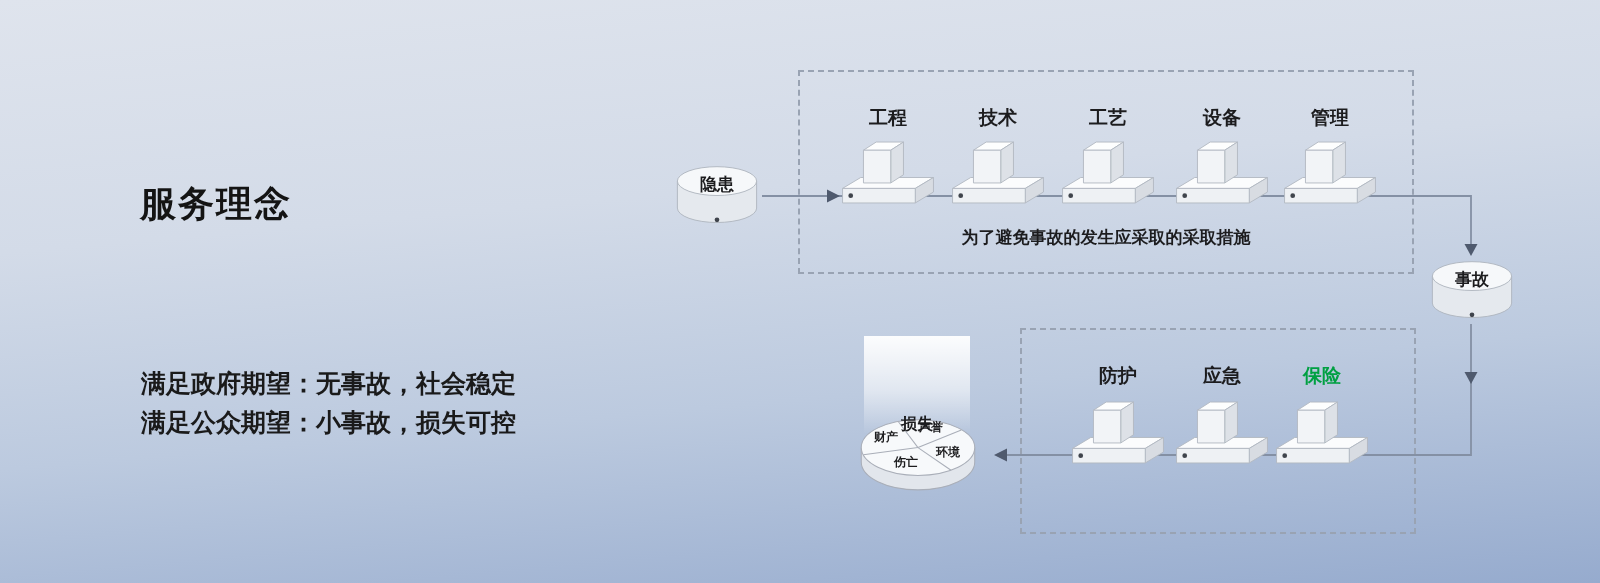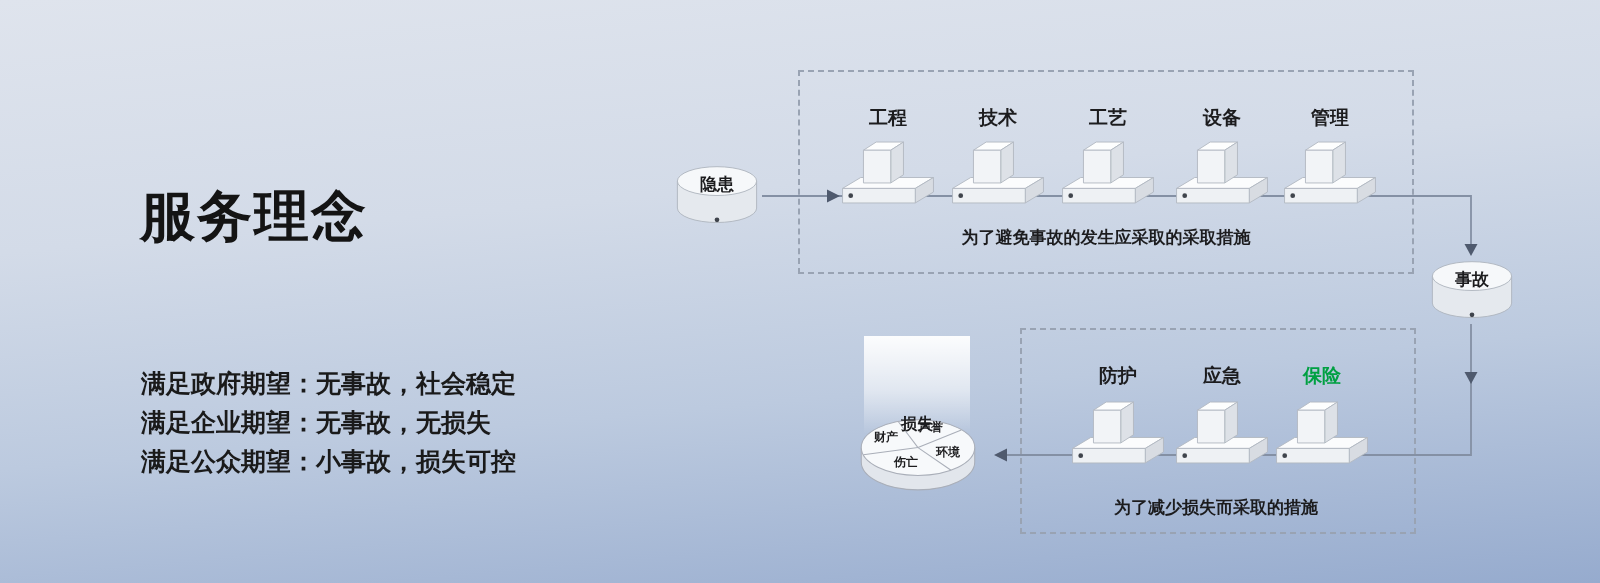--- a/index.html
+++ b/index.html
@@ -1,20 +1,20 @@
 <!DOCTYPE html>
 <html><head>
 <meta charset="utf-8">
 <style>
   html,body{margin:0;padding:0;}
   body{font-family:"Liberation Sans","DejaVu Sans",sans-serif;}
   #stage{position:relative;width:1600px;height:583px;overflow:hidden;
     background:linear-gradient(175deg,#dfe4ed 0%,#d3dbe8 35%,#bccadf 65%,#96abce 100%);}
   
-  .title{position:absolute;left:140px;top:180px;font-size:55px;font-weight:900;color:#141414;letter-spacing:2px;margin:0;font-family:Liberation Mono, monospace;}
+  .title{position:absolute;left:140px;top:180px;font-size:36px;font-weight:900;color:#141414;letter-spacing:2px;margin:0;font-family:Liberation Mono, monospace;}
   .subtitle{position:absolute;left:141px;top:272px;font-size:25px;font-weight:700;color:#1a1a1a;margin:0;}
   .expectations{position:absolute;left:141px;top:364px;font-size:25px;font-weight:700;color:#1a1a1a;line-height:39px;}
   
   .dashed{position:absolute;border:2px dashed #99a3b3;z-index:1;}
   .box1{left:798px;top:70px;width:612px;height:200px;}
   .box2{left:1020px;top:328px;width:392px;height:202px;}
   
   .connectors{position:absolute;left:0;top:0;width:1600px;height:583px;z-index:2;}
   .connectors path.line{stroke:#8490a4;stroke-width:1.8;fill:none;}
   .connectors polygon{fill:#4f5a6e;}
@@ -53,21 +53,20 @@
         <path d="M6 20 v30 a44 16 0 0 0 88 0 v-30" fill="#e5e9ee" stroke="#aeb4bd" stroke-width="1"></path>
         <ellipse cx="50" cy="20" rx="44" ry="16" fill="#f6f8fa" stroke="#aeb4bd" stroke-width="1"></ellipse>
         <circle cx="50" cy="63" r="2.6" fill="#3f444c"></circle>
       </symbol>
     </defs>
   </svg>
 
   <h1 class="title">服务理念</h1>
   <div class="expectations">
     <div>满足政府期望：无事故，社会稳定</div>
-    <div>满足企业期望：无事故，无损失</div>
     <div>满足公众期望：小事故，损失可控</div>
   </div>
 
   <div class="dashed box1"></div>
   <div class="dashed box2"></div>
 
   <svg class="connectors" viewBox="0 0 1600 583">
     <path class="line" d="M762 196 H1471 V254"></path>
     <path class="line" d="M1471 324 V455 H996"></path>
     <polygon points="840,196 827,189.5 827,202.5"></polygon>
@@ -127,21 +126,20 @@
   <div class="lbl size-barrier" style="left:1222px;top:118px">设备</div>
   <div class="lbl size-barrier" style="left:1330px;top:118px">管理</div>
   <div class="lbl size-caption" style="left:1106px;top:237px">为了避免事故的发生应采取的采取措施</div>
 
   <div class="lbl size-cyl" style="left:717px;top:184px">隐患</div>
   <div class="lbl size-cyl" style="left:1472px;top:279px">事故</div>
 
   <div class="lbl size-barrier" style="left:1118px;top:376px">防护</div>
   <div class="lbl size-barrier" style="left:1222px;top:376px">应急</div>
   <div class="lbl size-barrier green" style="left:1322px;top:376px">保险</div>
-  <div class="lbl size-caption" style="left:1216px;top:507px">为了减少损失而采取的措施</div>
 
   <div class="lbl size-loss" style="left:917px;top:392px">损失</div>
   <div class="lbl size-seg" style="left:886px;top:437px">财产</div>
   <div class="lbl size-seg" style="left:931px;top:427px">声誉</div>
   <div class="lbl size-seg" style="left:906px;top:462px">伤亡</div>
   <div class="lbl size-seg" style="left:948px;top:452px">环境</div>
 
 </div>
 
 </body></html>

